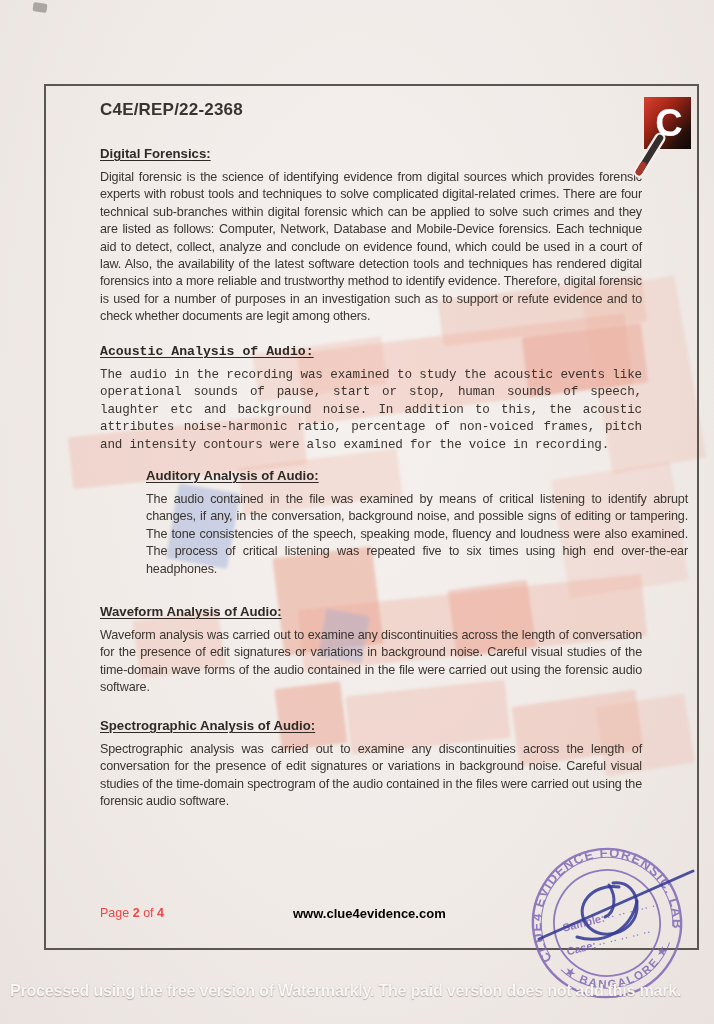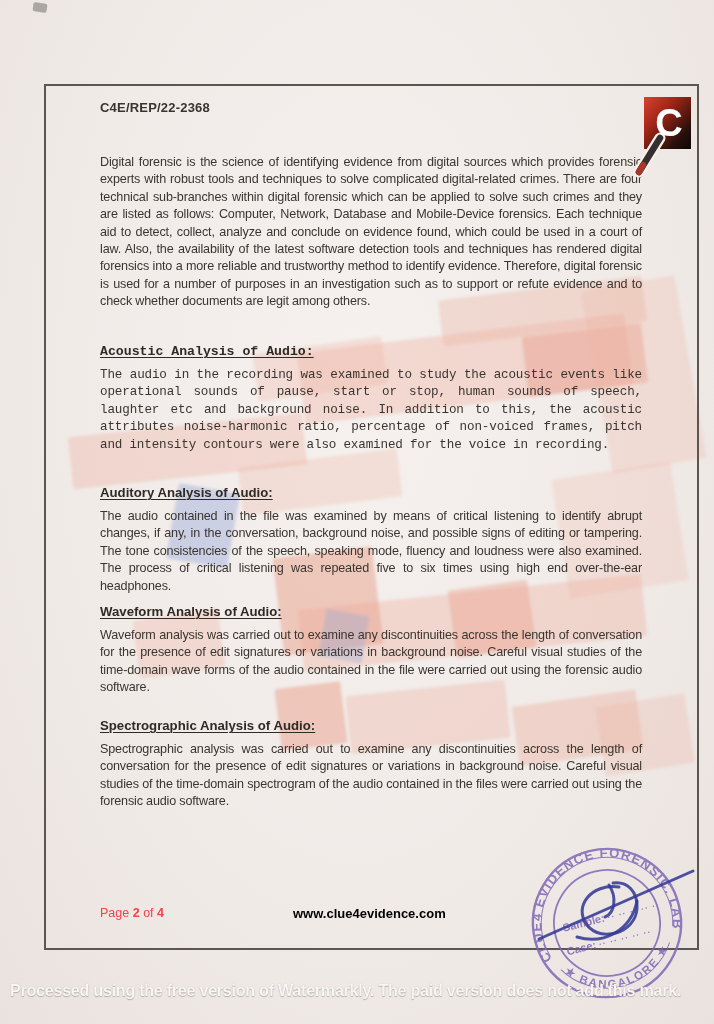--- a/index.html
+++ b/index.html
@@ -34,32 +34,32 @@
   .s18{left:600px;top:700px;width:90px; height:70px;background:rgba(238,175,158,.28);transform:rotate(-9deg);}
 
   
   .frame{
     position:absolute;left:44px;top:84px;width:651px;height:862px;
     border:2px solid #5c5650;z-index:2;
   }
   .content{position:absolute;inset:0;color:#39332f;}
   .refnum{
     position:absolute;left:54px;top:14px;
-    font-size:13px;font-weight:600;letter-spacing:.2px;color:#3a342f;
+    font-size:17px;font-weight:600;letter-spacing:.2px;color:#3a342f;
   }
   .sec{position:absolute;left:54px;width:542px;}
   .sec h2{
     margin:0;font-size:13.2px;font-weight:700;color:#2f2a26;
     text-decoration:underline;text-underline-offset:2px;text-decoration-thickness:1.3px;
   }
   .sec p{
     margin:8px 0 0 0;font-size:12.6px;line-height:17.4px;
     letter-spacing:-.15px;word-spacing:-.2px;text-align:justify;color:#3b3530;
   }
-  .sec1{top:60px;}  .sec2{top:258px;font-family:Liberation Mono, monospace;} .sec3{top:399px;} .sec4{top:518px;} .sec5{top:632px;}
+  .sec1{top:60px;}  .sec2{top:258px;font-family:Liberation Mono, monospace;} .sec3{top:382px;margin-left:46px;} .sec4{top:518px;} .sec5{top:632px;}
 
   .footer-page{
     position:absolute;left:54px;top:820px;font-size:12.5px;color:#ef4444;
   }
   .footer-page .num{font-weight:700;}
   .footer-site{
     position:absolute;left:247px;top:820px;font-size:13px;font-weight:700;color:#000000;
   }
 
   
@@ -121,20 +121,21 @@
   </div>
 
   <div class="speck"></div>
 
   <div class="frame">
     <div class="content">
 
       <div class="refnum">C4E/REP/22-2368</div>
 
       <div class="sec sec1">
+        <h2>Digital Forensics:</h2>
         <p>Digital forensic is the science of identifying evidence from digital sources which provides forensic experts with robust tools and techniques to solve complicated digital-related crimes. There are four technical sub-branches within digital forensic which can be applied to solve such crimes and they are listed as follows: Computer, Network, Database and Mobile-Device forensics. Each technique aid to detect, collect, analyze and conclude on evidence found, which could be used in a court of law. Also, the availability of the latest software detection tools and techniques has rendered digital forensics into a more reliable and trustworthy method to identify evidence. Therefore, digital forensic is used for a number of purposes in an investigation such as to support or refute evidence and to check whether documents are legit among others.</p>
       </div>
 
       <div class="sec sec2">
         <h2>Acoustic Analysis of Audio:</h2>
         <p>The audio in the recording was examined to study the acoustic events like operational sounds of pause, start or stop, human sounds of speech, laughter etc and background noise. In addition to this, the acoustic attributes noise-harmonic ratio, percentage of non-voiced frames, pitch and intensity contours were also examined for the voice in recording.</p>
       </div>
 
       <div class="sec sec3">
         <h2>Auditory Analysis of Audio:</h2>

